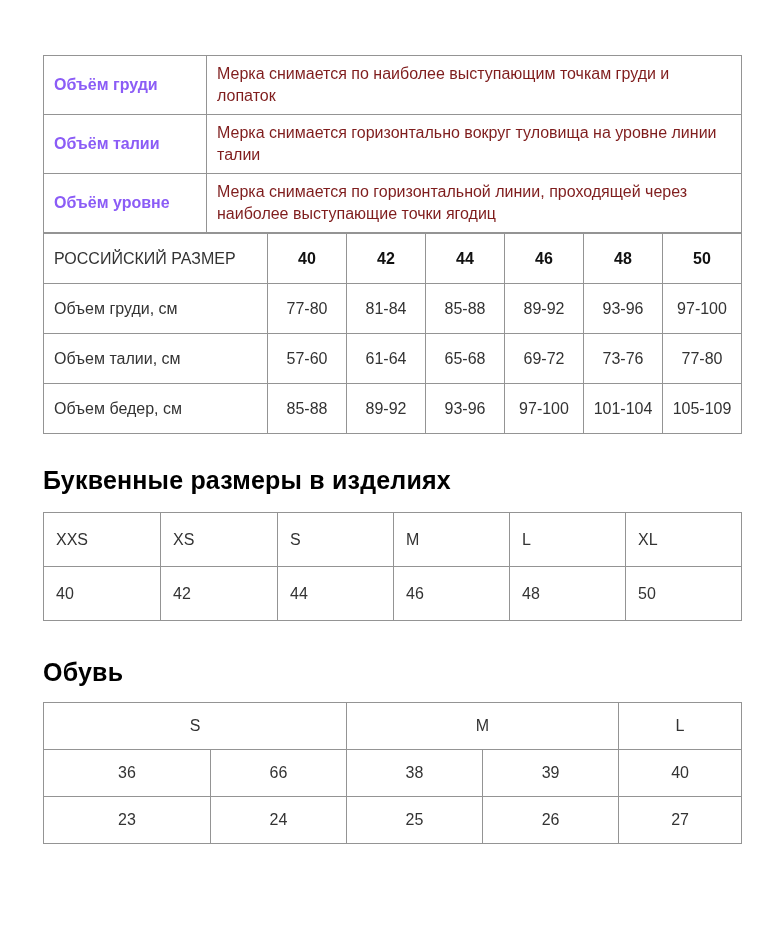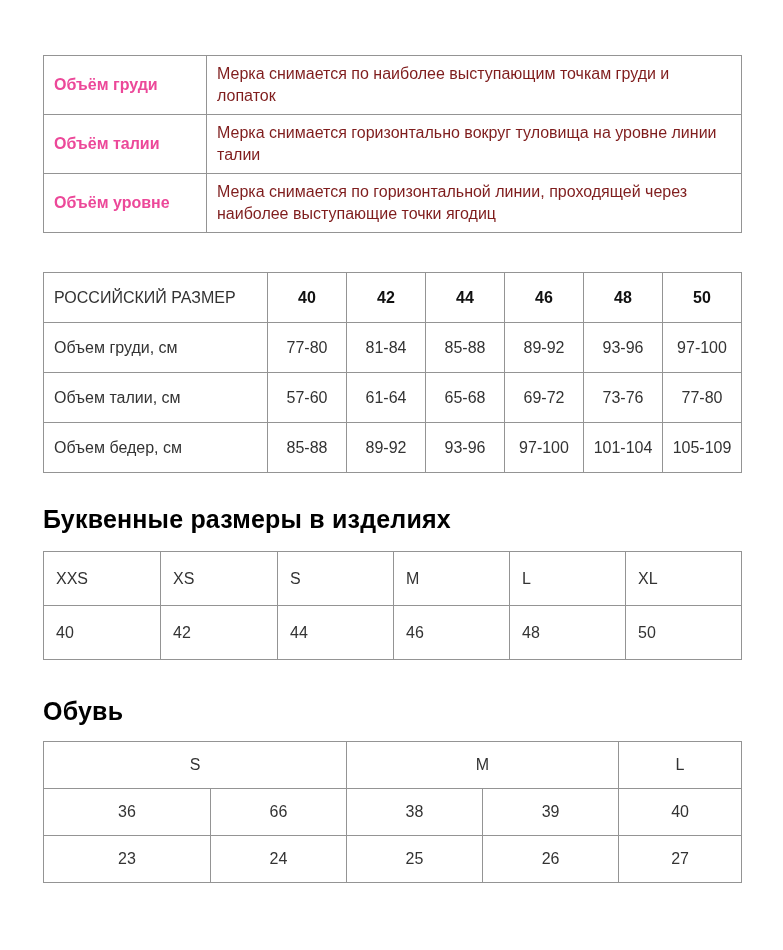--- a/index.html
+++ b/index.html
@@ -20,25 +20,25 @@
   td {
     border: 1px solid #949494;
     font-size: 16px;
     vertical-align: middle;
     color: #333333;
     overflow: hidden;
   }
 
   
   .t1 td { height: 59px; padding: 7px 12px 7px 10px; }
-  .t1 .m-label { font-weight: bold; color: #ec4899; }
+  .t1 .m-label { font-weight: bold; color: #8b5cf6; }
   .t1 .m-desc { line-height: 22px; color: #7f1d1d; }
 
   
-  .t2 { margin-top: 39px; }
+  .t2 { }
   .t2 td { height: 50px; text-align: center; }
   .t2 .row-label { text-align: left; padding-left: 10px; }
   .t2 .size-head { font-weight: bold; color: #111111; }
 
   
   h2 {
     font-size: 25px;
     font-weight: bold;
     color: #000000;
     letter-spacing: 0.2px;

